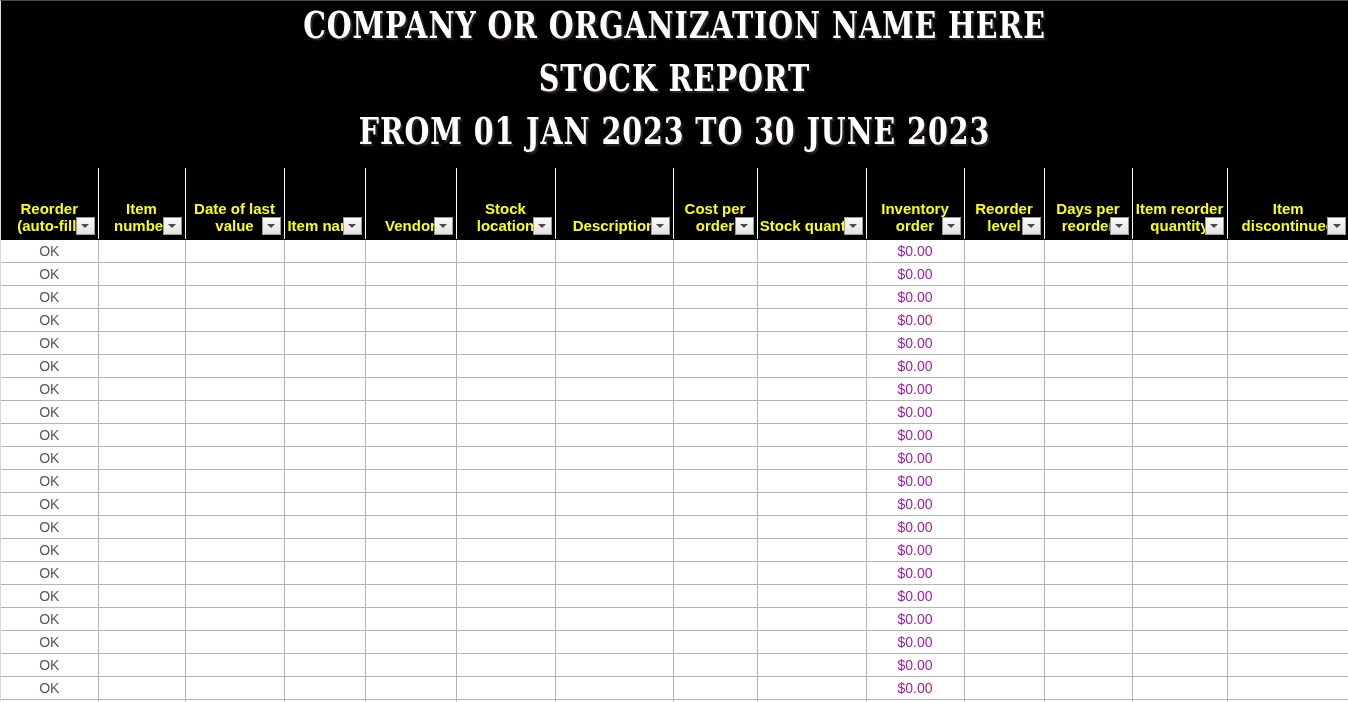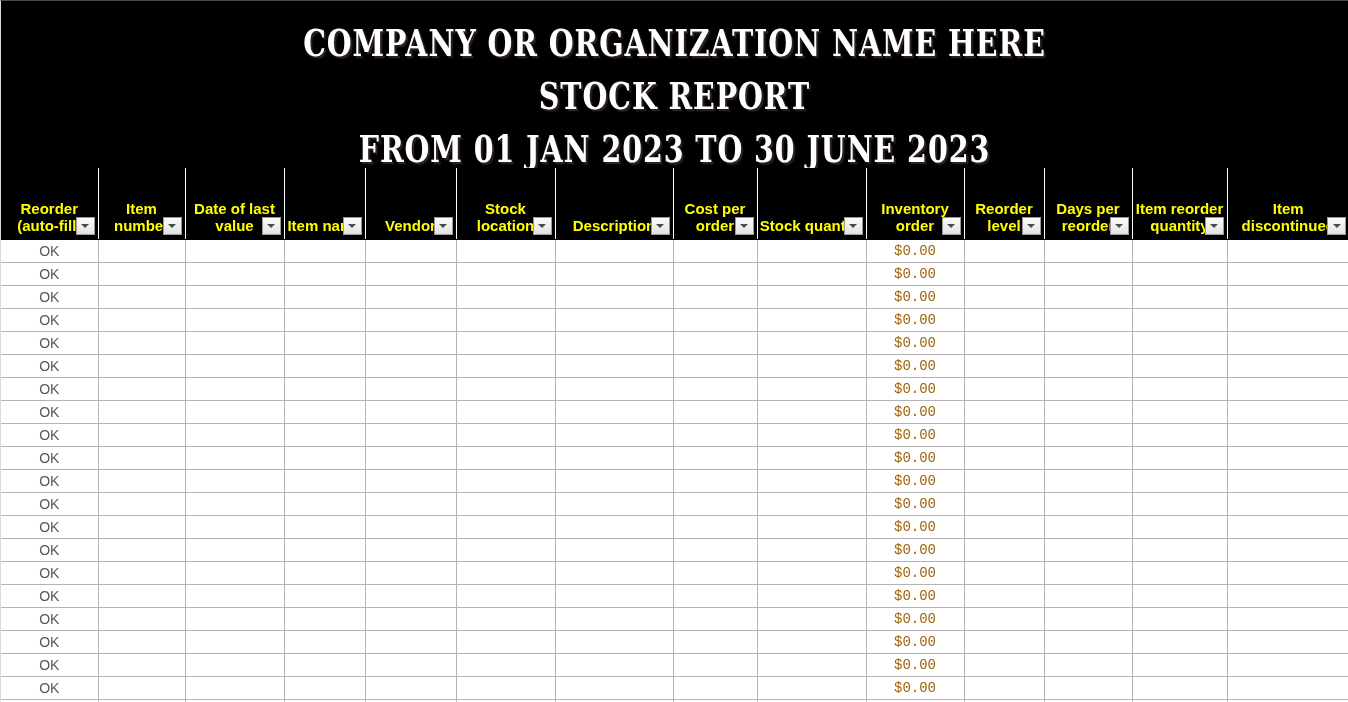--- a/index.html
+++ b/index.html
@@ -19,21 +19,21 @@
     background: #000000;
     overflow: hidden;
     box-sizing: border-box;
     border-left: 1px solid #d9d9d9;
     border-top: 1px solid #4a4a4a;
   }
 
   
   .title-block {
     width: 100%;
-    padding-top: 27px;
+    padding-top: 9px;
     text-align: center;
     background: #000000;
   }
   .title-line {
     font-family: "DejaVu Serif", "Liberation Serif", serif;
     font-weight: bold;
     color: #ffffff;
     letter-spacing: 1px;
     text-transform: uppercase;
     line-height: 1.0;
@@ -124,21 +124,21 @@
     border-bottom: 1px solid #b3b3b3;
     font-size: 14px;
     color: #58585a;
     text-align: center;
     font-family: "Liberation Sans", sans-serif;
     overflow: hidden;
     white-space: nowrap;
   }
   table.stock tbody td:last-child { border-right: none; }
   table.stock tbody tr td.col-reorder { color: #58585a; margin-left: 15px; }
-  table.stock tbody tr td.col-invvalue { color: #a16207; font-family: Liberation Mono, monospace; }
+  table.stock tbody tr td.col-invvalue { color: #a21caf; }
 </style>
 </head>
 <body>
 
 <div id="app">
 
   <div class="title-block">
     <div class="title-line l1">Company or Organization Name Here</div>
     <div class="title-line l2">Stock Report</div>
     <div class="title-line l3">From 01 Jan 2023 to 30 June 2023</div>

